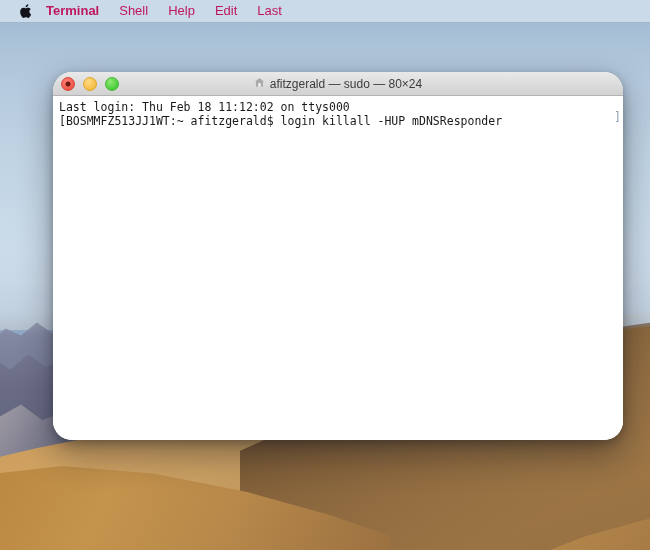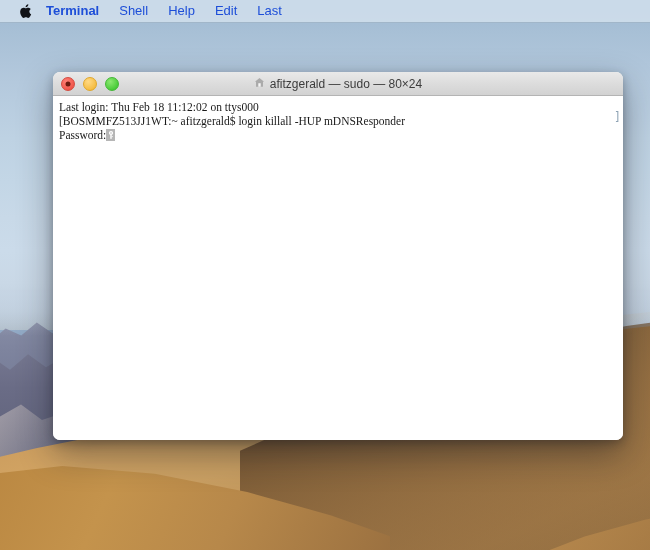--- a/index.html
+++ b/index.html
@@ -163,36 +163,36 @@
     width: 26px;
     display: flex;
     justify-content: center;
     align-items: center;
     margin-left: 12px;
     margin-right: 2px;
   }
   .apple-logo svg { display: block; }
   .menu-item {
     font-size: 13px;
-    color: #1d4ed8;
+    color: #be185d;
     padding: 0 10px;
     line-height: 22px;
     white-space: nowrap;
     cursor: default;
   }
   .menu-item.bold { font-weight: bold; padding-left: 6px; }
 
   
   #terminal-window {
     position: absolute;
     left: 53px;
     top: 72px;
     width: 570px;
     height: 368px;
-    border-radius: 7px;
+    border-radius: 19px;
     box-shadow: 0 14px 34px rgba(20,22,30,0.42),
                 0 3px 10px rgba(20,22,30,0.30);
     overflow: hidden;
     z-index: 30;
     background: #ffffff;
   }
   #titlebar {
     position: relative;
     height: 23px;
     background: linear-gradient(to bottom, #e9e9e9 0%, #dcdcdc 52%, #d2d2d2 100%);
@@ -256,21 +256,20 @@
     font-family: "DejaVu Sans Mono", "Liberation Mono", monospace;
     font-size: 11.5px;
     line-height: 14px;
     color: #1a1a1a;
     position: relative;
     overflow: hidden;
   }
   .term-line {
     white-space: pre;
     position: relative;
-    font-family: Liberation Serif, serif;
   }
   .cursor-block {
     display: inline-block;
     width: 9px;
     height: 12px;
     background: #b6b6b6;
     vertical-align: -2px;
     position: relative;
   }
   .cursor-block svg {
@@ -332,22 +331,16 @@
           <rect x="4.7" y="6.8" width="2.6" height="3.8" fill="#ffffff"></rect>
         </svg>
       </span>
       <span>afitzgerald — sudo — 80×24</span>
     </div>
   </div>
 
   <div id="terminal-body">
     <div class="term-line">Last login: Thu Feb 18 11:12:02 on ttys000</div>
     <div class="term-line">[BOSMMFZ513JJ1WT:~ afitzgerald$ login killall -HUP mDNSResponder</div>
-    <div class="term-line"><span>Password:</span><span class="cursor-block"><svg width="6" height="10" viewBox="0 0 6 10" aria-hidden="true">
-            <circle cx="3" cy="3" r="2.1" fill="#ffffff"></circle>
-            <circle cx="3" cy="3" r="0.8" fill="#b6b6b6"></circle>
-            <rect x="2.3" y="4.6" width="1.4" height="4.2" fill="#ffffff"></rect>
-            <rect x="3.7" y="6.2" width="1.1" height="0.9" fill="#ffffff"></rect>
-          </svg></span></div>
     <div class="line-marker">]</div>
   </div>
 
 </div>
 
 </body></html>

